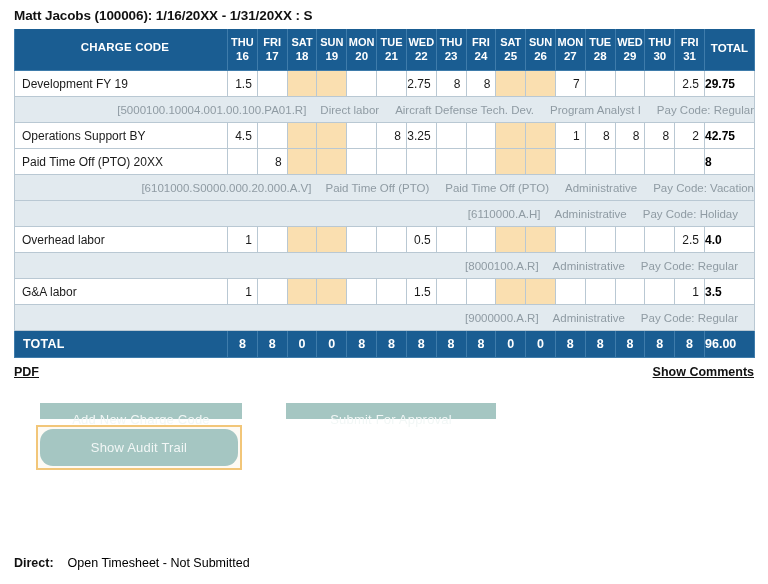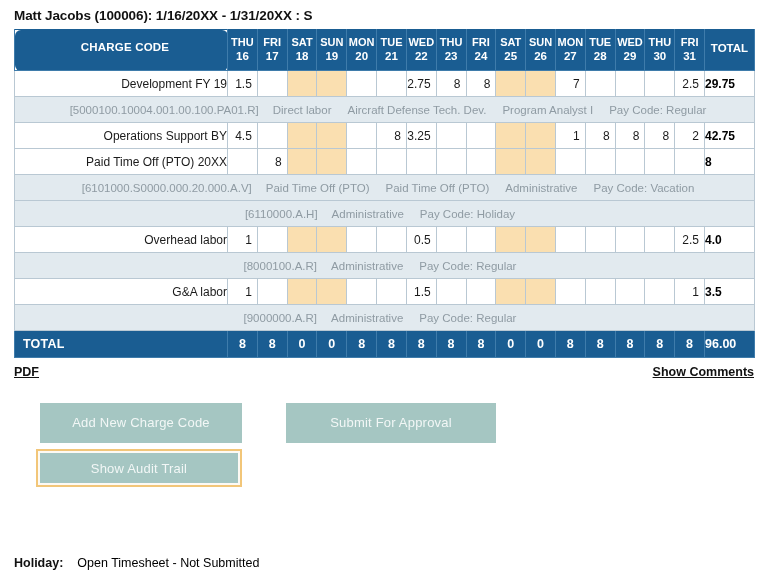--- a/index.html
+++ b/index.html
@@ -55,33 +55,32 @@
     font-size: 11.5px;
     line-height: 1.08;
   }
   th.code-head {
     text-align: left;
     padding-left: 8px !important;
     vertical-align: bottom;
     padding-bottom: 5px !important;
     font-size: 12.5px;
     letter-spacing: 0.2px;
-    border-radius: 6px;
   }
   th.day-head .dow { display: block; font-size: 11px; }
   th.day-head .dnum { display: block; font-size: 11.5px; margin-top: 1px;}
   th.total-head { vertical-align: bottom; padding-bottom: 4px !important; font-size: 11.5px;}
 
   
   tr.entry-row td {
     height: 25px;
     background: #ffffff;
   }
   td.code-cell {
-    text-align: right;
+    text-align: left;
     padding-left: 7px !important;
     font-size: 12.5px;
     color: #1b1b1b;
   }
   td.hr-cell {
     text-align: right;
     padding-right: 5px !important;
     font-size: 12px;
     color: #1b1b1b;
   }
@@ -96,21 +95,21 @@
 
   
   tr.detail-row td {
     height: 25px;
     background: #e2eaef;
     color: #8f9ba3;
     font-size: 11.5px;
   }
   td.detail-cell {
     padding-left: 7px !important;
-    text-align: center;
+    text-align: right;
     white-space: nowrap;
     overflow: hidden;
   }
   td.detail-cell .seg { display: inline-block; }
   td.detail-cell .acct { margin-right: 14px; }
   td.detail-cell .d1 { margin-right: 16px; }
   td.detail-cell .d2 { margin-right: 16px; }
   td.detail-cell .d3 { margin-right: 16px; }
 
   
@@ -147,37 +146,37 @@
   
   .btn-area { padding: 24px 0 0 40px; }
   .btn-line { display: flex; align-items: flex-start; }
   .btn {
     background: #a5c6c2;
     color: #f2f7f6;
     border: none;
     font-family: "Liberation Sans", sans-serif;
     font-size: 13px;
     width: 202px;
-    height: 40px;
+    height: 16px;
     text-align: center;
     line-height: 32px;
     cursor: pointer;
     letter-spacing: .2px;
   }
   .btn.wide { width: 210px; }
   .btn-gap { width: 44px; }
   .btn-focus {
     border: 2px solid #f2c679;
     padding: 2px;
     margin-top: 6px;
     margin-left: -4px;
     display: inline-block;
     background: #fdfaf4;
   }
-  .btn-focus .btn { width: 198px; height: 30px; line-height: 30px; }
+  .btn-focus .btn { width: 198px; height: 37px; line-height: 30px; border-radius: 13px; }
 
   
   .status-line {
     position: absolute;
     left: 14px;
     bottom: 14px;
     display: flex;
     align-items: baseline;
   }
   .status-label {
@@ -438,15 +437,15 @@
     <button class="btn">Add New Charge Code</button>
     <span class="btn-gap"></span>
     <button class="btn wide">Submit For Approval</button>
   </div>
   <div class="btn-focus">
     <button class="btn">Show Audit Trail</button>
   </div>
 </div>
 
 <div class="status-line">
-  <span class="status-label">Holiday:</span>
+  <span class="status-label">Direct:</span>
   <span class="status-value">Open Timesheet - Not Submitted</span>
 </div>
 
 </body></html>

